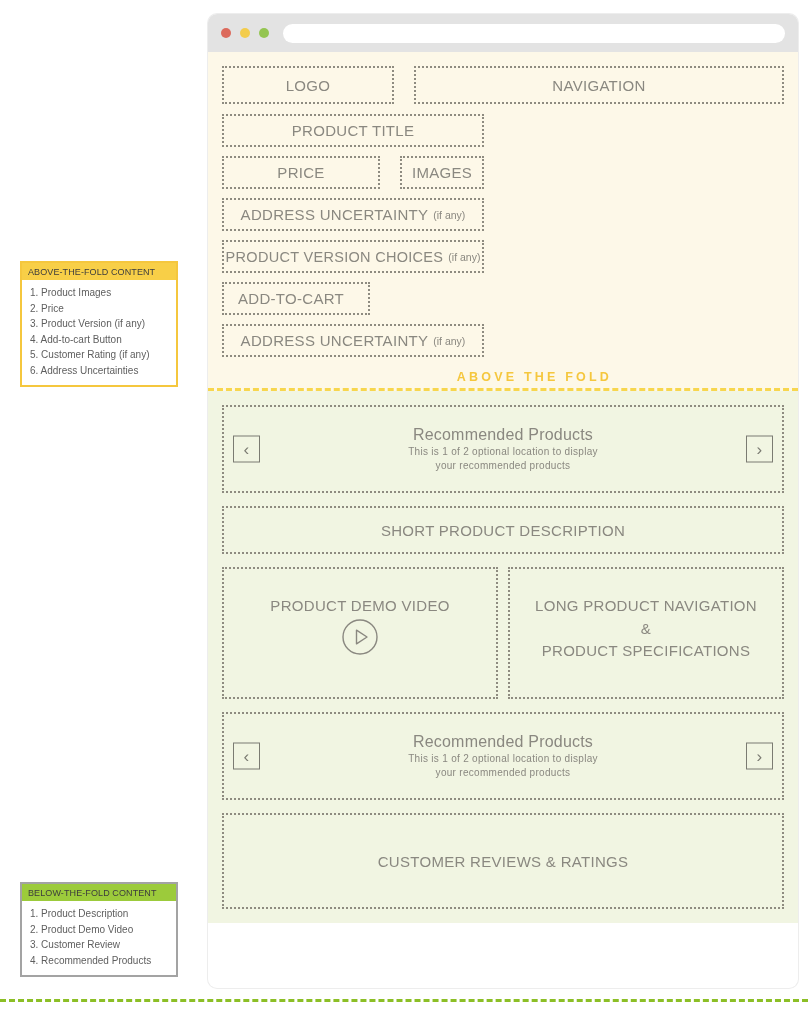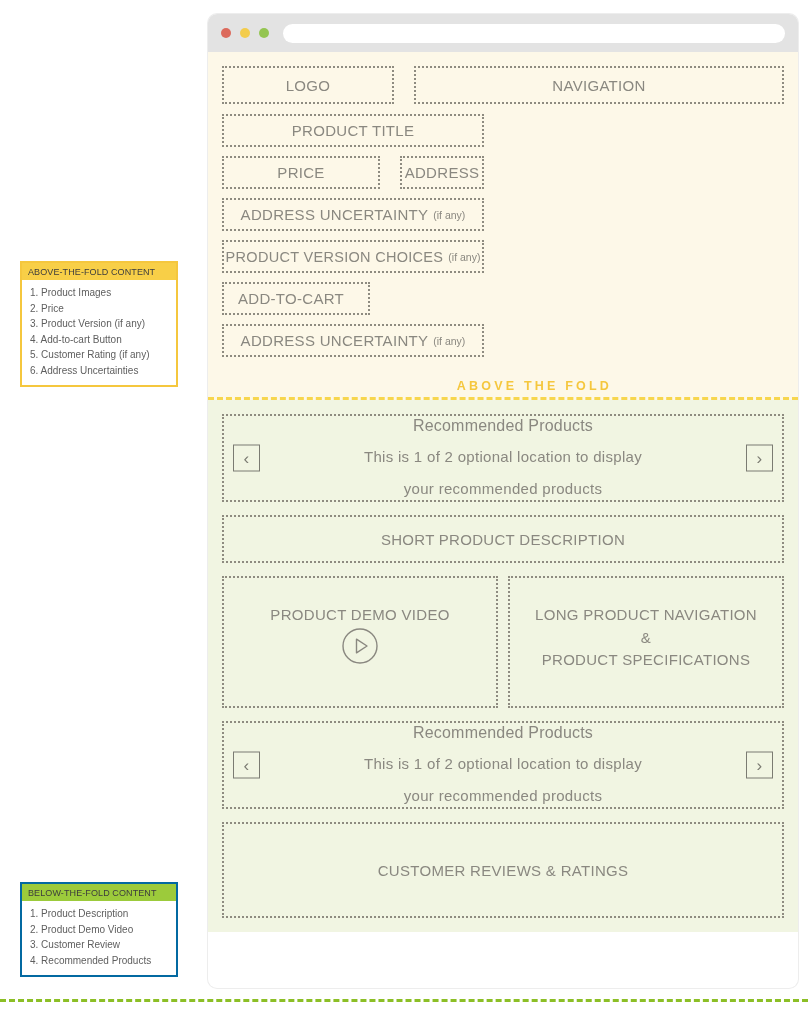--- a/index.html
+++ b/index.html
@@ -93,21 +93,21 @@
   .h-rating  { flex: 1; height: 33px; }
   .h-addr    { height: 33px; }
   .h-version { height: 33px; font-size: 14.5px; }
   .h-cart    { width: 148px; height: 33px; justify-content: flex-start; padding-left: 14px; }
   .h-addr2   { height: 33px; }
 
   
   #fold-divider {
     position: relative;
     height: 28px;
-    margin-top: 15px;
+    margin-top: 6px;
   }
   #fold-label {
     position: absolute;
     right: 172px;
     bottom: 7px;
     color: #f5c73e;
     font-size: 12.5px;
     font-weight: bold;
     letter-spacing: 3.2px;
   }
@@ -121,21 +121,21 @@
   .stack { display: flex; flex-direction: column; gap: 13px; }
 
   .carousel {
     height: 88px;
     position: relative;
     justify-content: center;
     flex-direction: column;
     gap: 1px;
   }
   .carousel .c-title { font-size: 16px; color: #8a8880; letter-spacing: .2px; }
-  .carousel .c-sub   { font-size: 15px; color: #8a8880; line-height: 1.35; margin-top: 11px; }
+  .carousel .c-sub   { font-size: 10px; color: #8a8880; line-height: 1.35; }
   .arrow-btn {
     position: absolute;
     top: 50%; transform: translateY(-50%);
     width: 27px; height: 27px;
     border: 1.5px solid #7b7b72;
     display: flex; align-items: center; justify-content: center;
     color: #7b7b72; font-size: 17px; line-height: 1;
     background: transparent;
   }
   .arrow-left  { left: 9px; }
@@ -185,21 +185,21 @@
   .callout .co-body div { white-space: nowrap; }
 
   #callout-above {
     left: 20px; top: 261px;
     border: 2px solid #f5c73e;
   }
   #callout-above .co-head { background: #f8cf47; }
 
   #callout-below {
     left: 20px; top: 882px;
-    border: 2px solid #0369a1;
+    border: 2px solid #a3a3a3;
   }
   #callout-below .co-head { background: #9ccb3b; }
 </style>
 </head>
 <body>
 
 <div id="stage">
 
   <div id="browser">
 
@@ -218,21 +218,21 @@
       </div>
 
       <div class="row" id="hero-row">
 
         <div id="hero-left">
 
           <div class="wb h-title">PRODUCT TITLE</div>
 
           <div class="row">
             <div class="wb h-price">PRICE</div>
-            <div class="wb h-rating">ADDRESS</div>
+            <div class="wb h-rating">IMAGES</div>
           </div>
 
           <div class="wb h-addr">
             <span>ADDRESS UNCERTAINTY</span>
             <span class="sm" style="margin-left:5px">(if any)</span>
           </div>
 
           <div class="wb h-version">
             <span>PRODUCT VERSION CHOICES</span>
             <span class="sm" style="margin-left:5px">(if any)</span>

